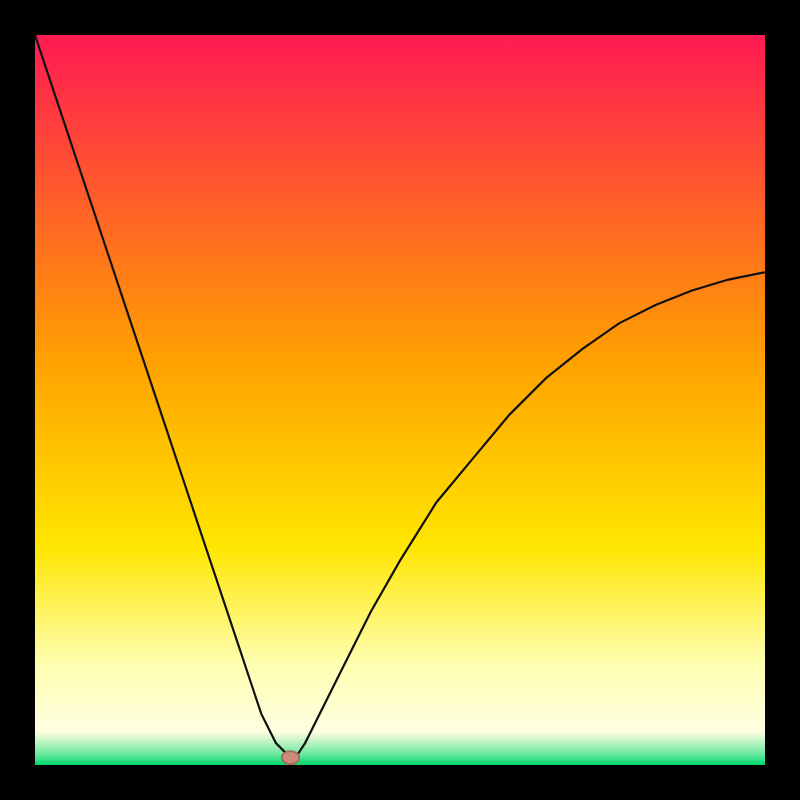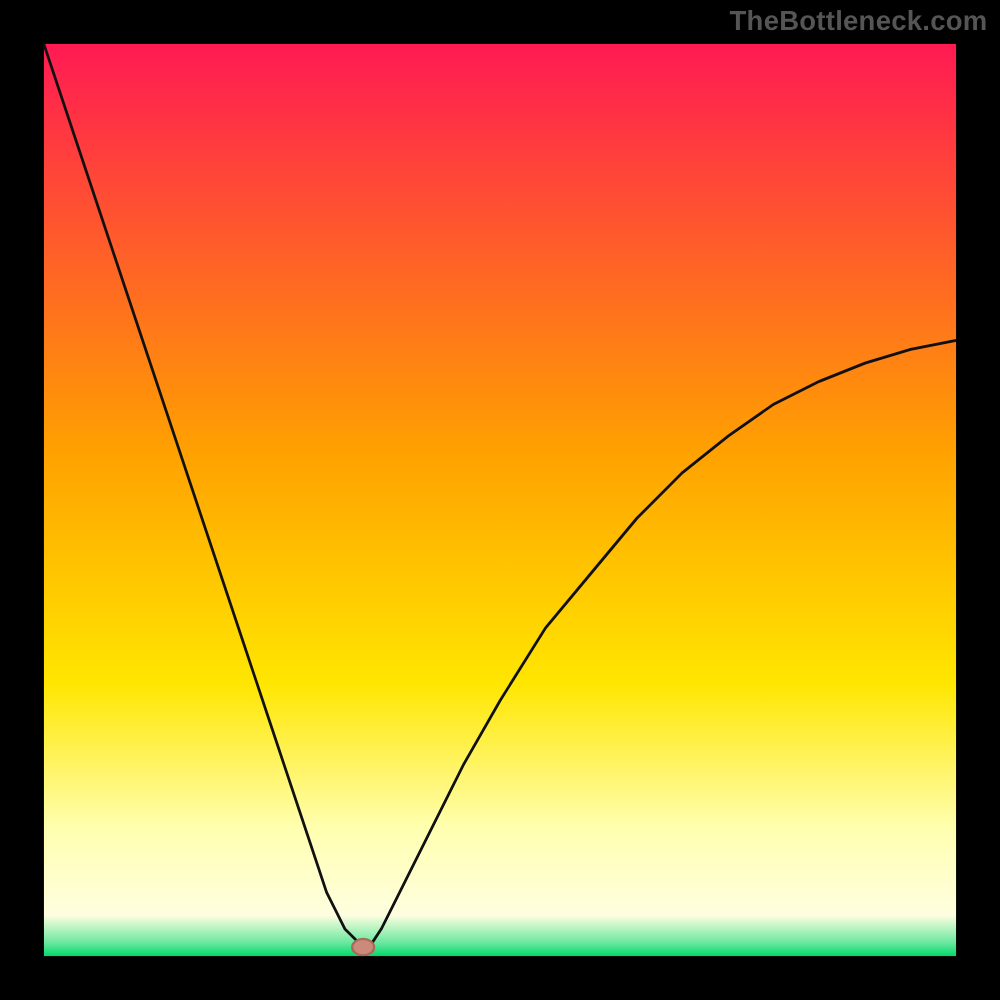--- a/index.html
+++ b/index.html
@@ -38,21 +38,20 @@
   svg.plot {
     display: block;
     width: 730px;
     height: 730px;
   }
 </style>
 </head>
 <body>
 
 <div class="frame">
-  <div class="watermark">TheBottleneck.com</div>
 
   <div class="plot-outer">
     <svg class="plot" viewBox="0 0 100 100" preserveAspectRatio="none">
       <defs>
         <linearGradient id="bg-grad" x1="0" y1="0" x2="0" y2="1">
             <stop offset="0%" stop-color="#ff1a53"></stop>
             <stop offset="45%" stop-color="#ffa200"></stop>
             <stop offset="70%" stop-color="#ffe600"></stop>
             <stop offset="86%" stop-color="#ffffb0"></stop>
             <stop offset="95.5%" stop-color="#fefee0"></stop>

